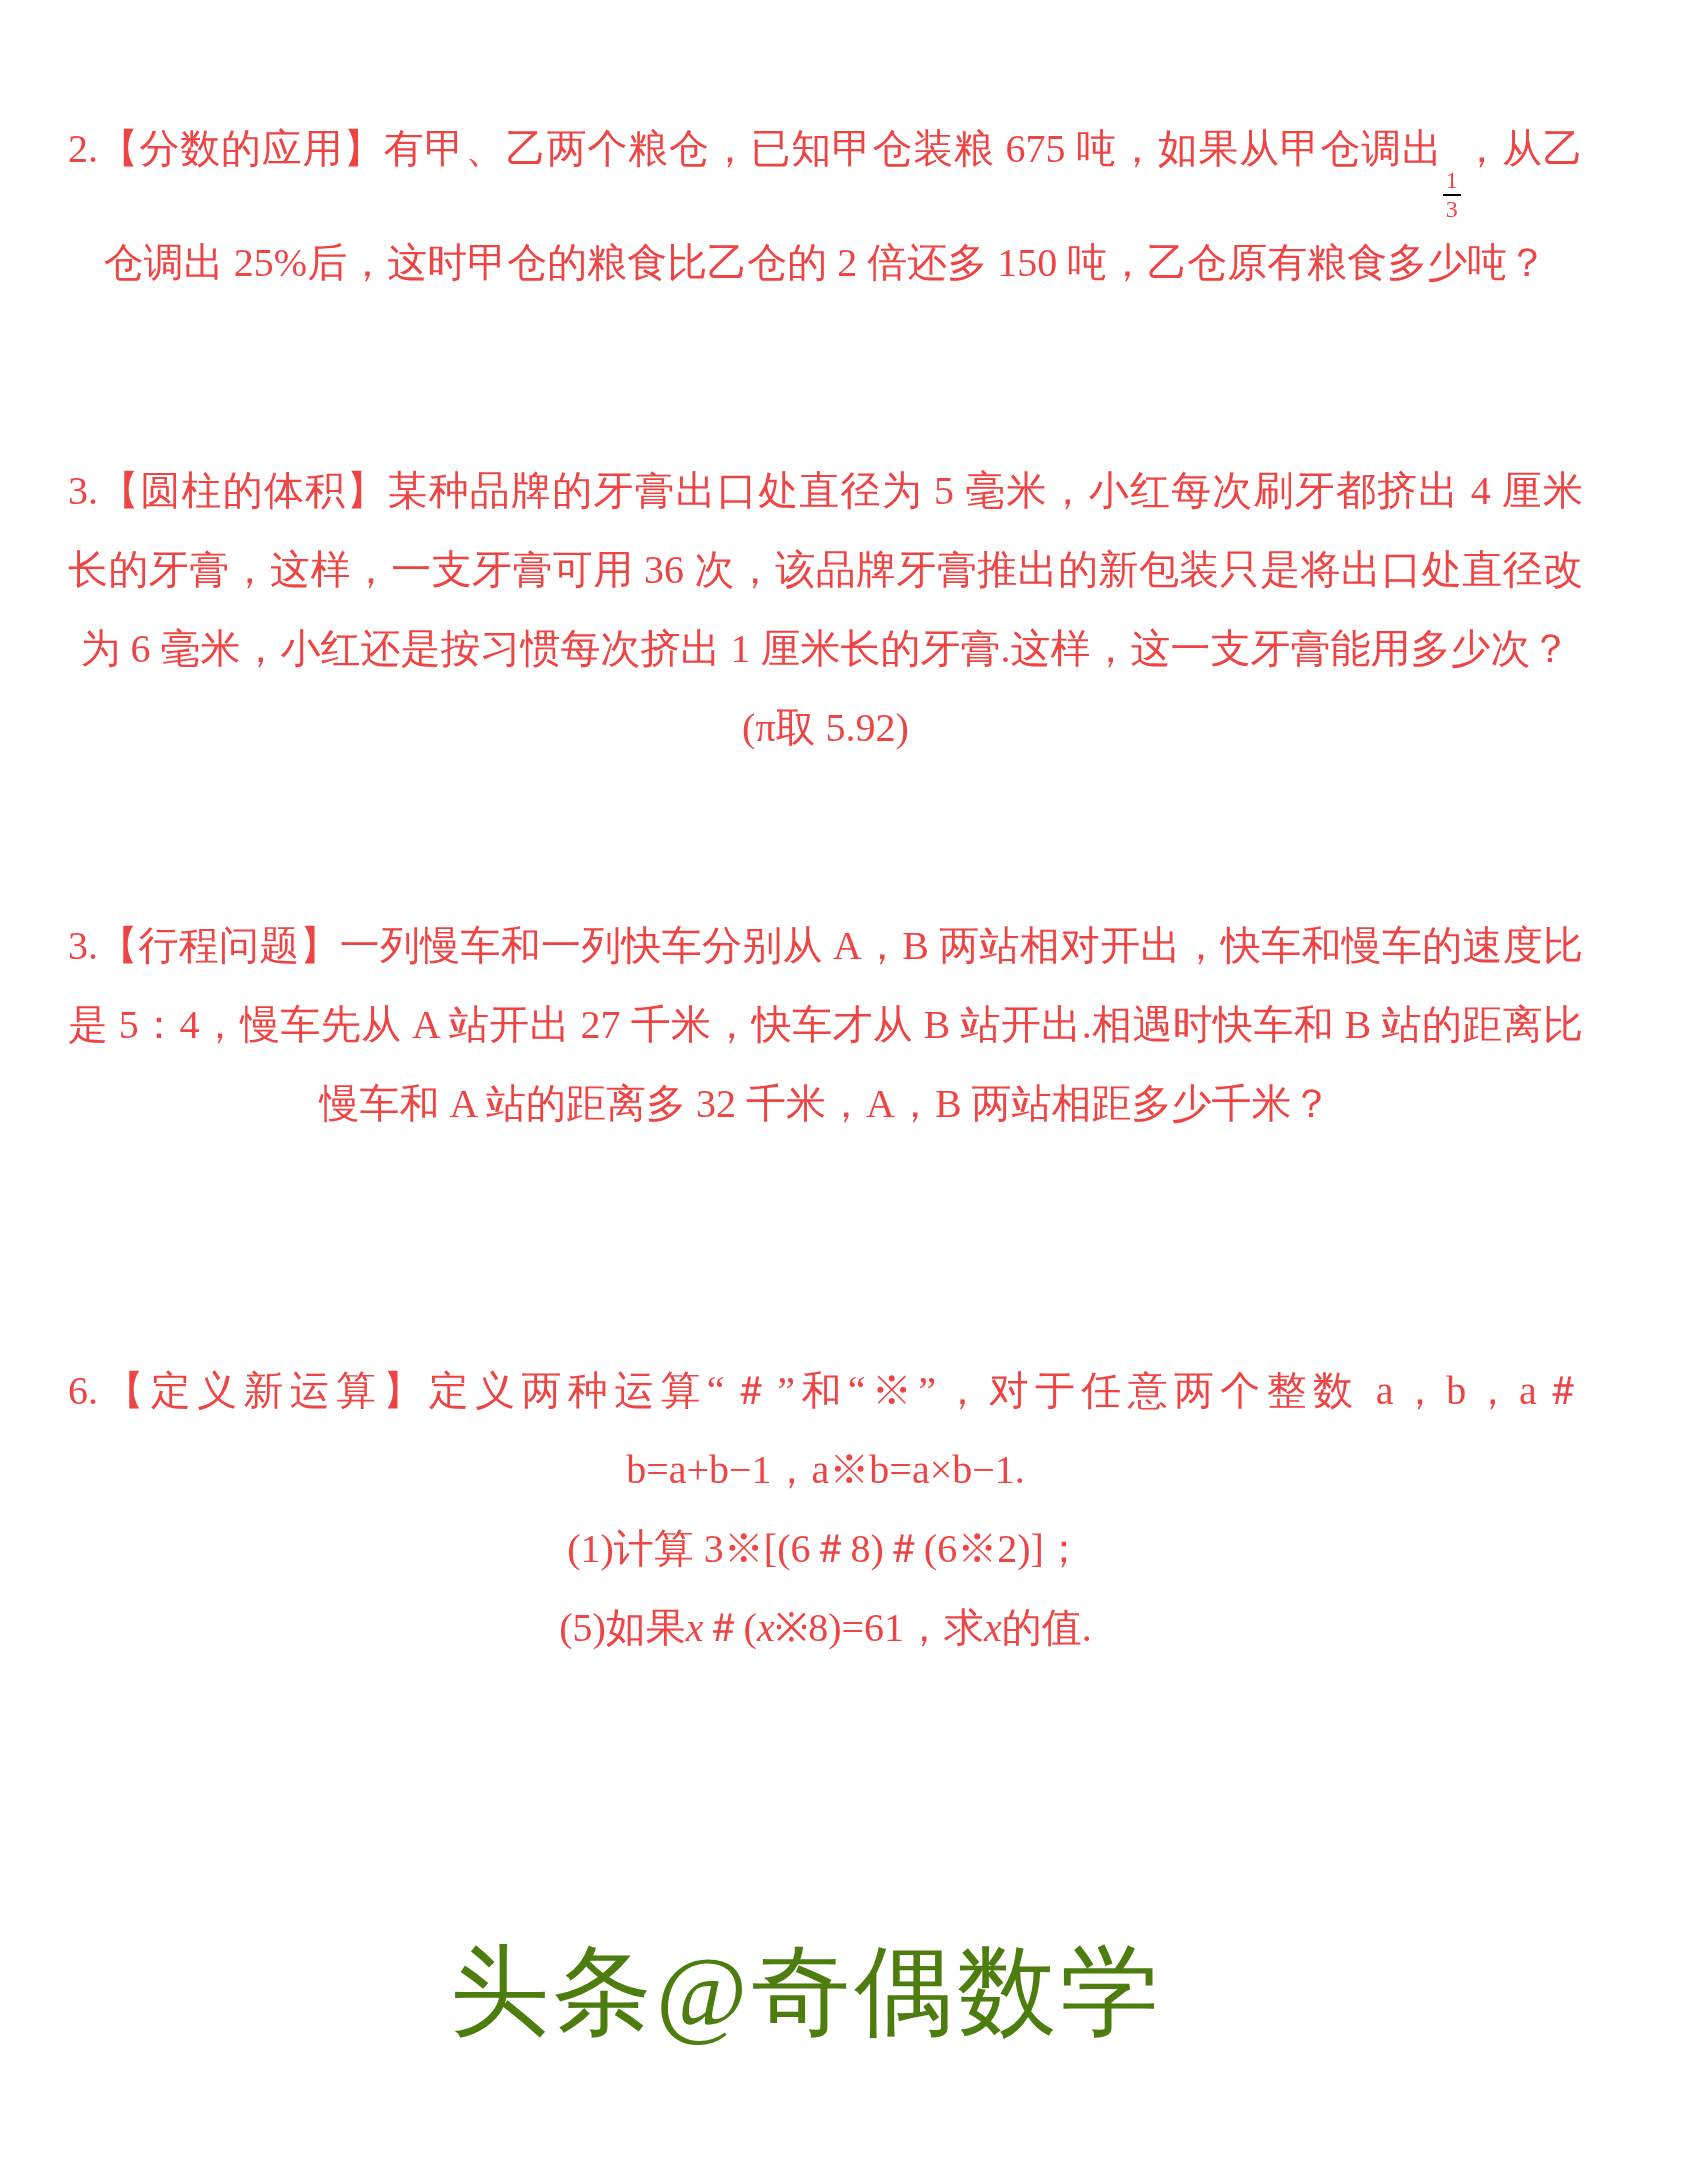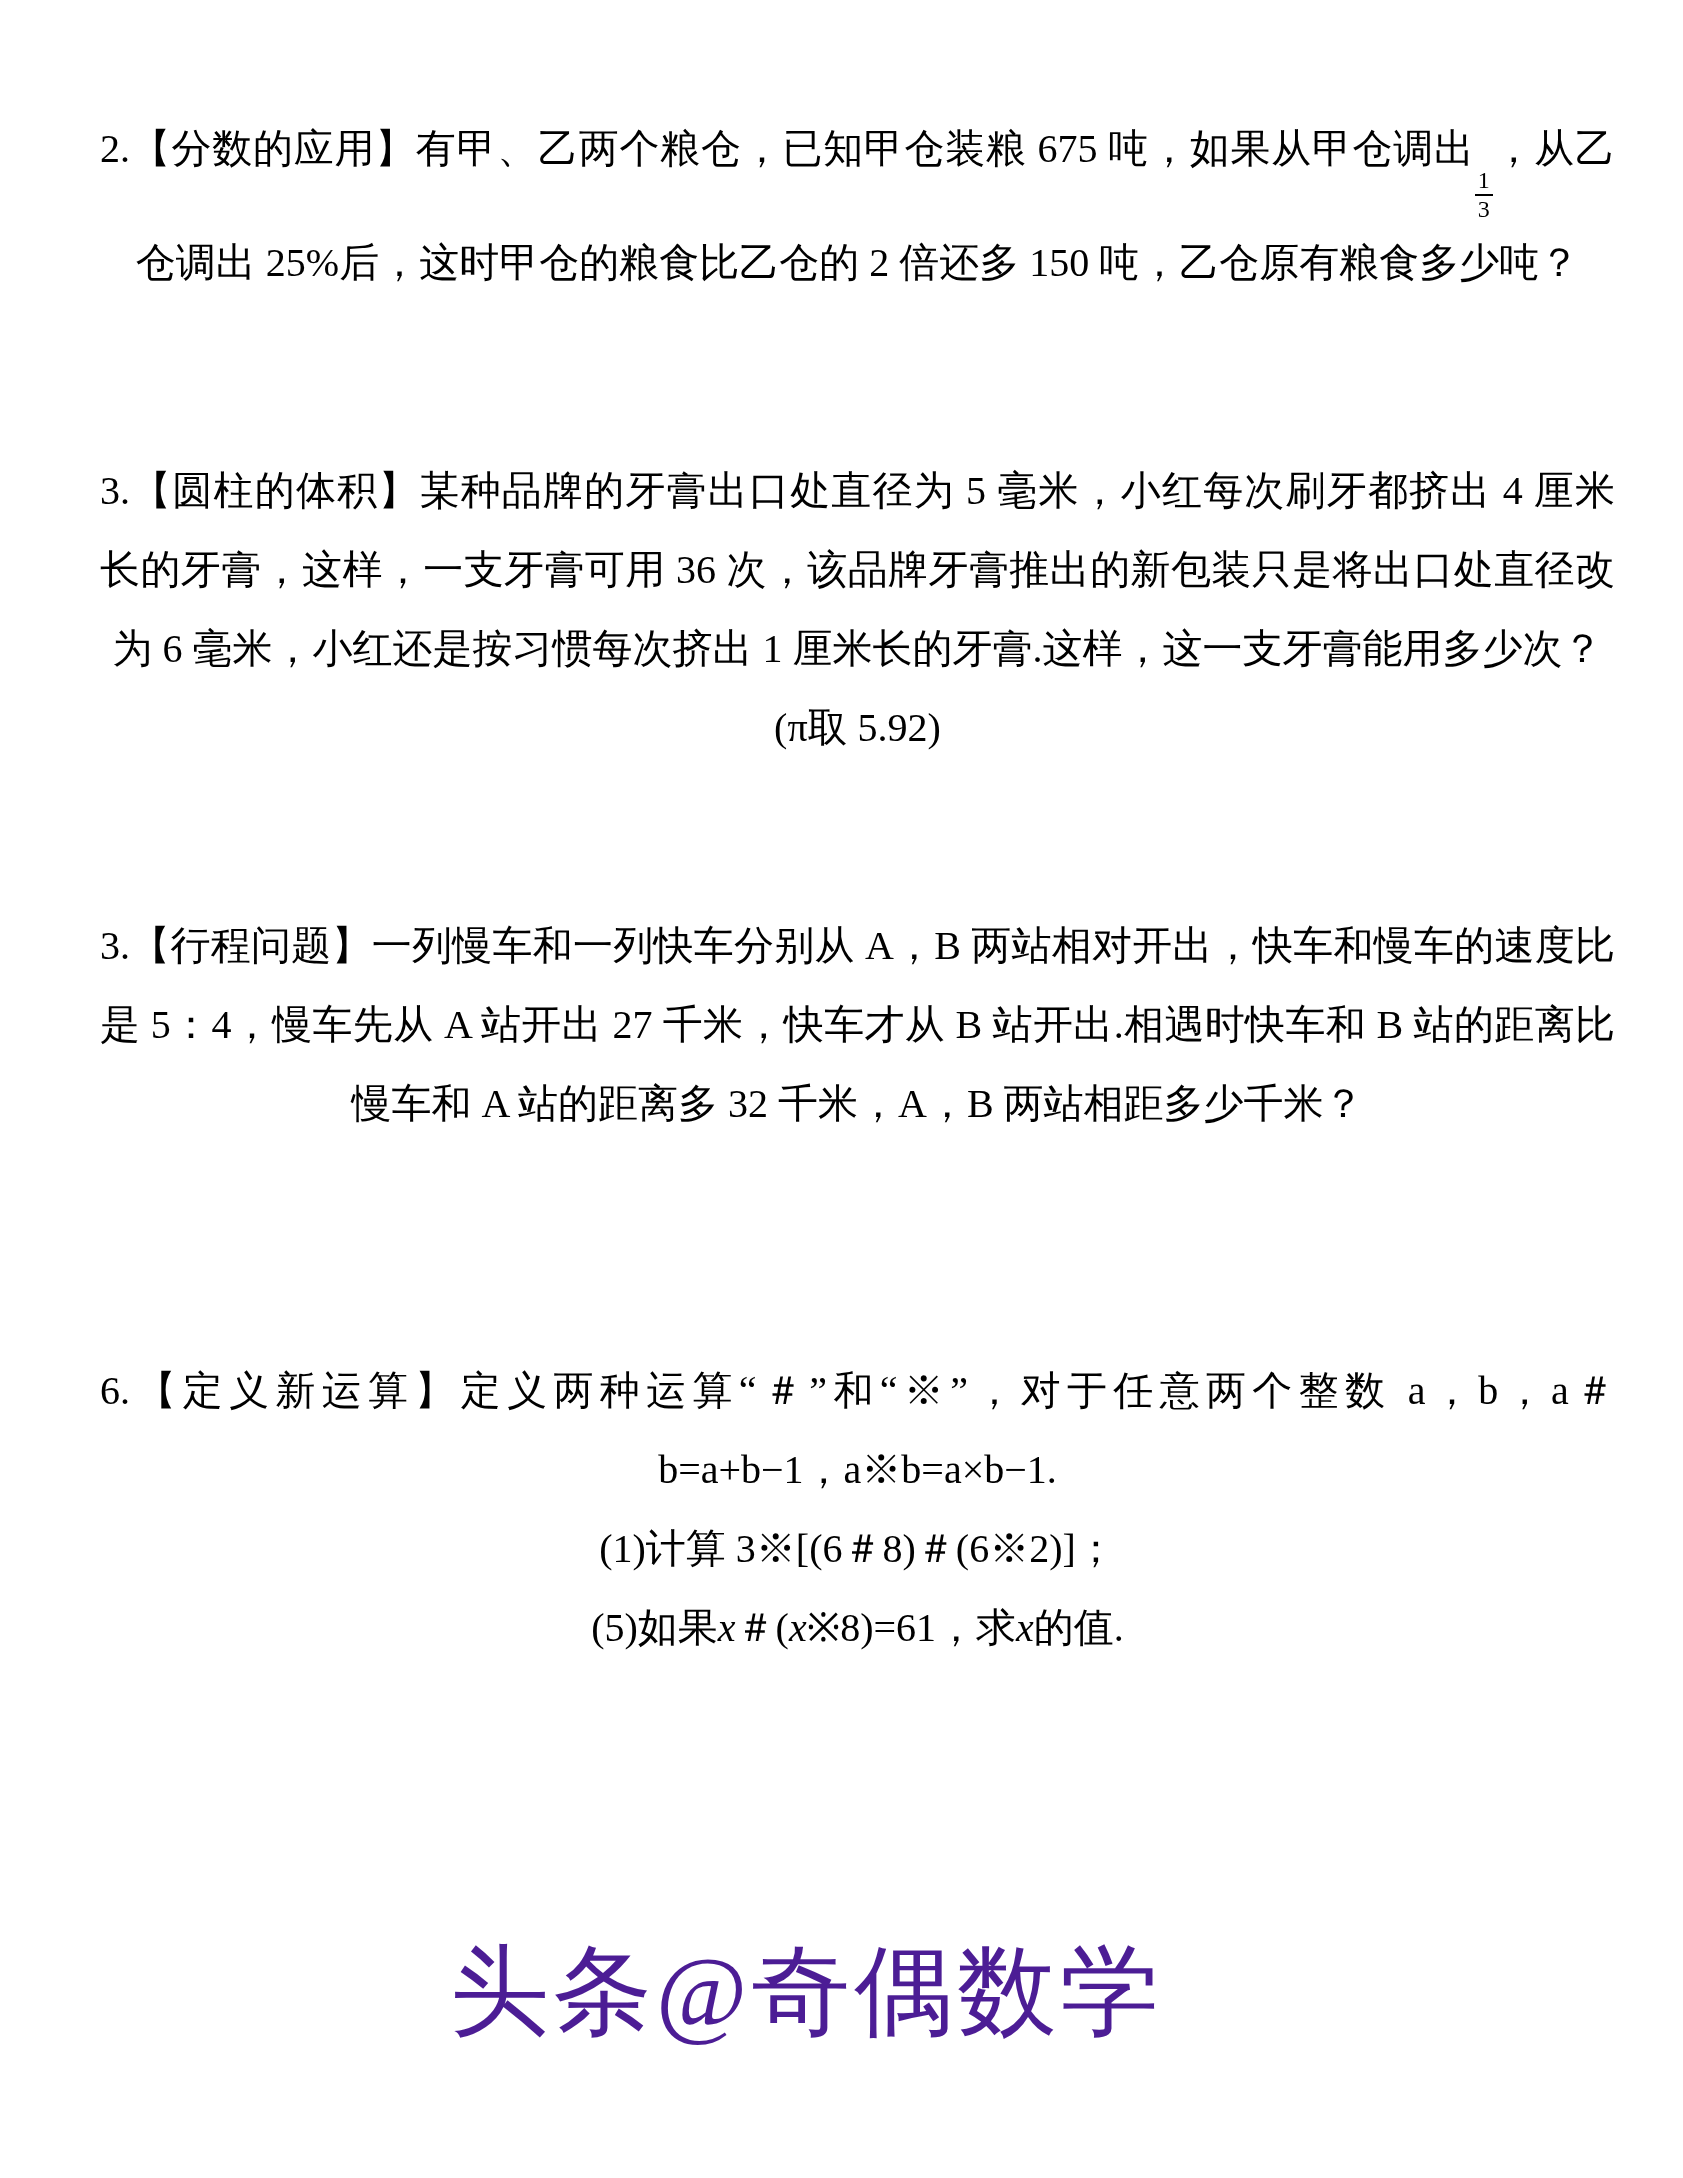--- a/index.html
+++ b/index.html
@@ -6,25 +6,25 @@
   body {
     width: 1683px;
     height: 2178px;
     background: #ffffff;
     position: relative;
     overflow: hidden;
     font-family: "Liberation Serif", "DejaVu Serif", serif;
   }
   .content {
     position: absolute;
-    left: 100px;
+    left: 68px;
     top: 0;
     width: 1515px;
     font-size: 40px;
-    color: #000000;
+    color: #ef4444;
     z-index: 1;
   }
   .problem { margin: 0; padding: 0; }
   .p2 { margin-top: 109px; }
   .p3 { margin-top: 149px; }
   .p4 { margin-top: 134px; }
   .p5 { margin-top: 139px; }
   .p6 { margin-top: 208px; }
   .line {
     line-height: 79px;
@@ -51,21 +51,21 @@
     padding: 0 3px;
   }
   .frac .num { border-bottom: 2px solid #000; }
   .watermark {
     position: absolute;
     left: 450px;
     top: 1942px;
     font-size: 99px;
     line-height: 99px;
     letter-spacing: 4px;
-    color: #4c1d95;
+    color: #4d7c0f;
     z-index: 0;
     white-space: nowrap;
     font-family: "Liberation Serif", "DejaVu Serif", serif;
   }
 </style>
 </head>
 <body>
 
 <div class="watermark">头条@奇偶数学</div>
 

